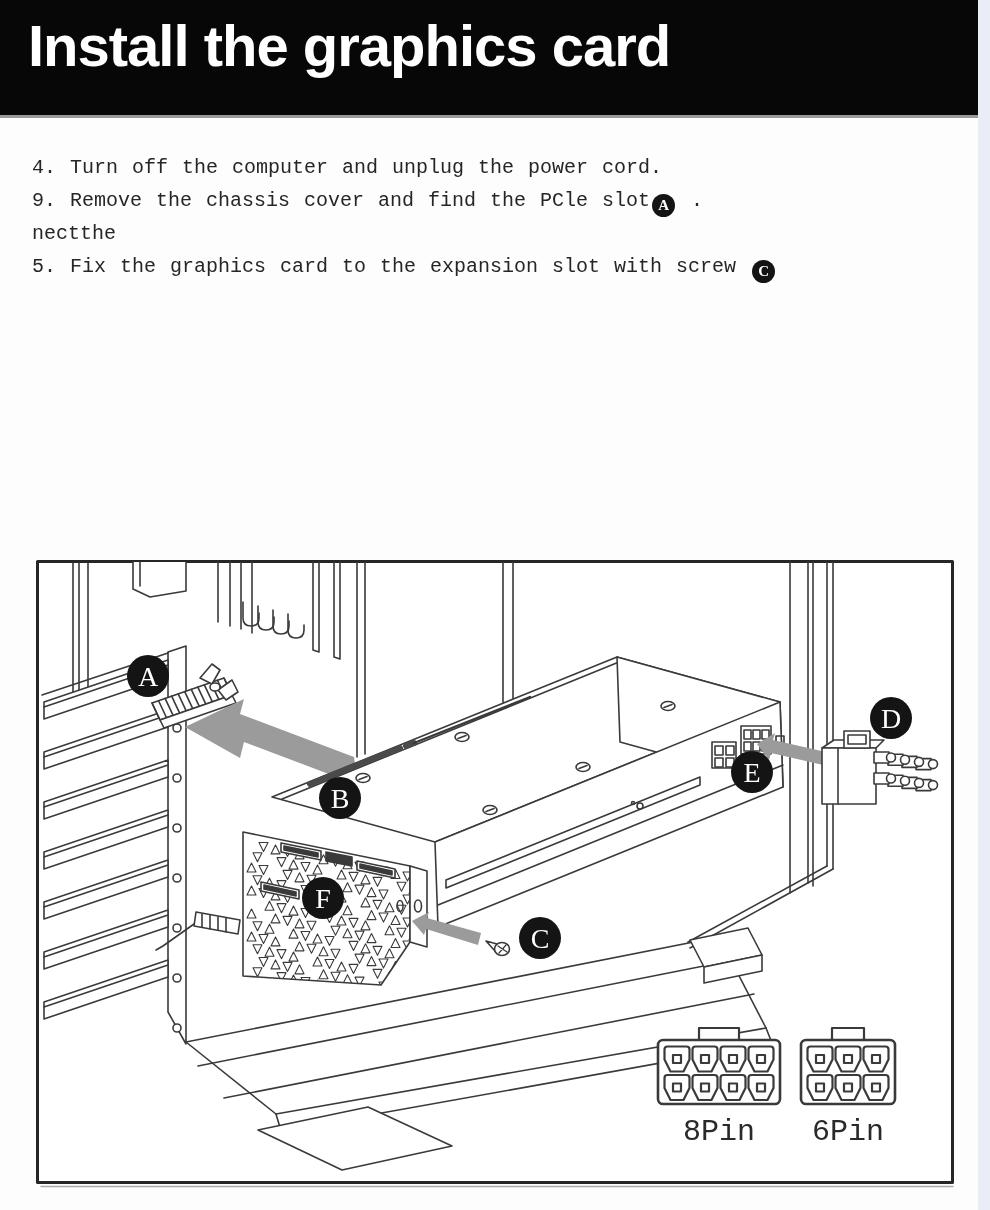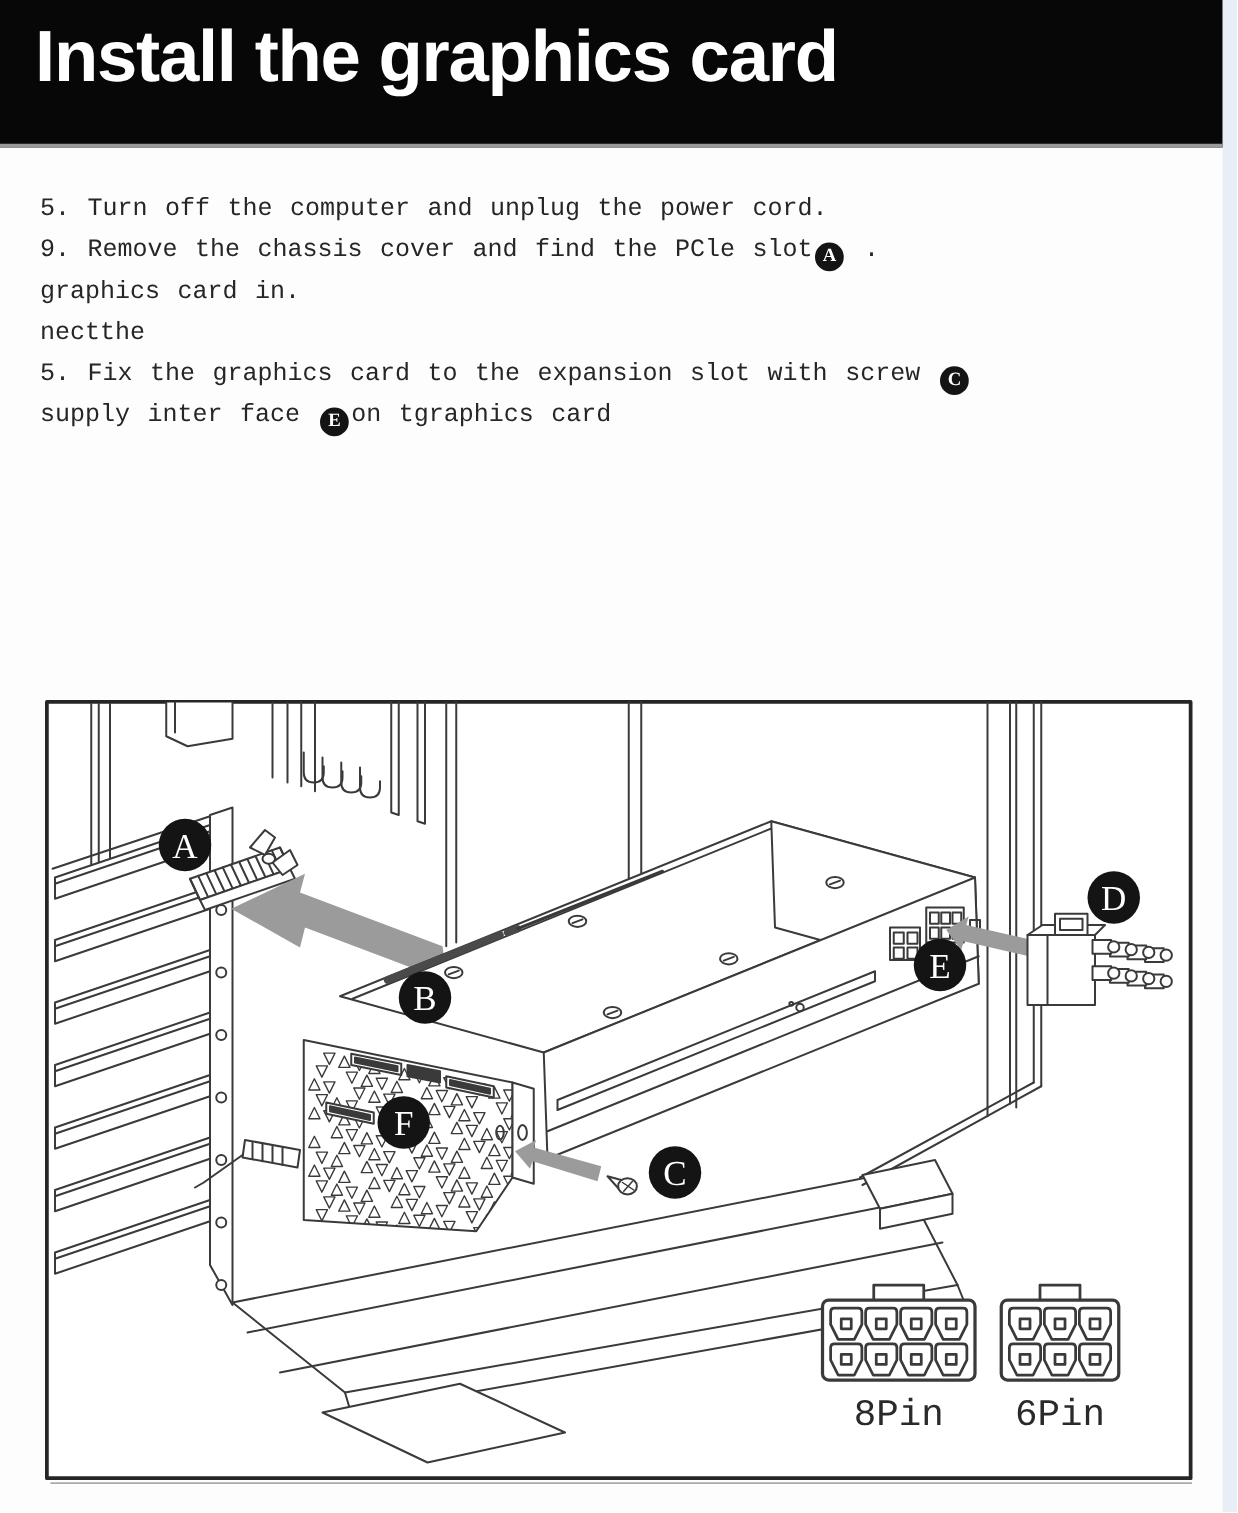--- a/index.html
+++ b/index.html
@@ -26,26 +26,24 @@
 <body>
 
 <div class="page">
   <div class="right-strip"></div>
 
   <div class="header">
     <div class="title">Install the graphics card</div>
   </div>
 
   <div class="instructions">
-      <div class="instr-line"><span>5. Turn off the computer and unplug the power cord.</span></div>
+      <div class="instr-line"><span>4. Turn off the computer and unplug the power cord.</span></div>
       <div class="instr-line"><span>9. Remove the chassis cover and find the PCle slot</span><span class="badge">A</span><span> .</span></div>
-      <div class="instr-line"><span>graphics card in.</span></div>
       <div class="instr-line"><span>nectthe</span></div>
       <div class="instr-line"><span>5. Fix the graphics card to the expansion slot with screw </span><span class="badge">C</span></div>
-      <div class="instr-line"><span>supply inter face </span><span class="badge">E</span><span>on tgraphics card</span></div>
     </div>
 
   <svg class="diagram" width="930" height="650" viewBox="30 550 930 650" xmlns="http://www.w3.org/2000/svg">
     <defs>
       <clipPath id="bracketClip">
         <polygon points="243,832 410,866 410,942 381,985 243,976"></polygon>
       </clipPath>
     </defs>
 
     <g id="art" stroke="#3a3a3a" fill="none" stroke-width="1.6" stroke-linejoin="round" stroke-linecap="round">

